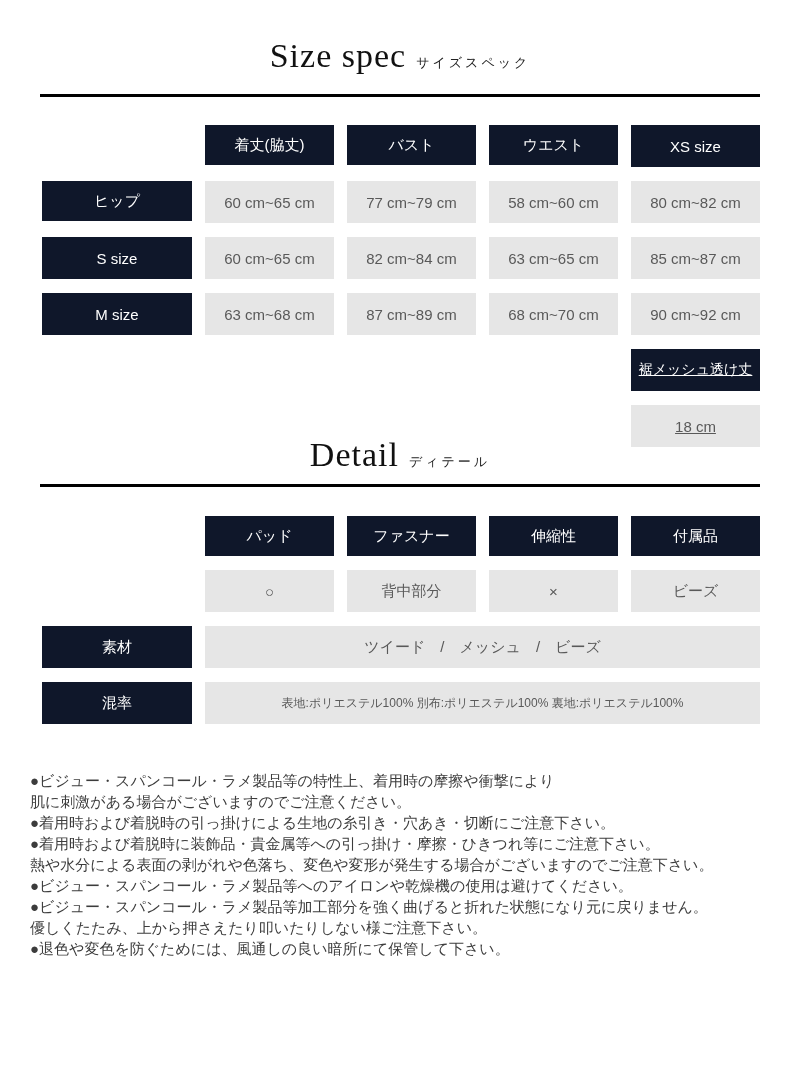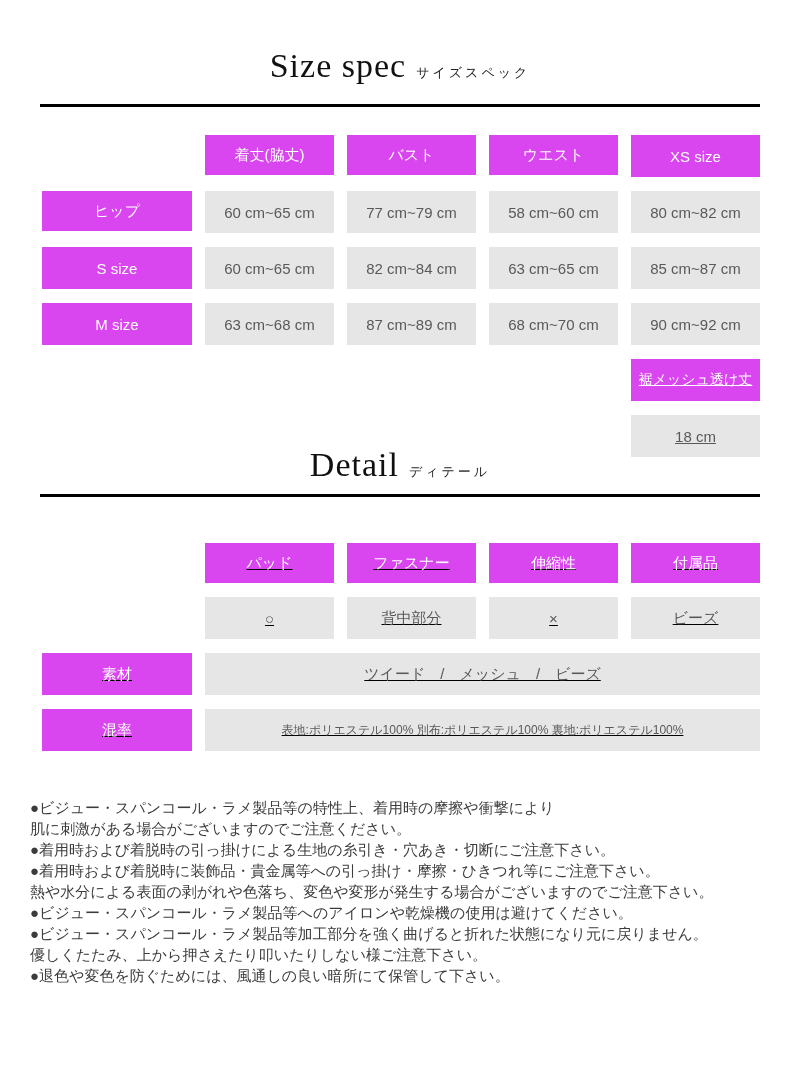--- a/index.html
+++ b/index.html
@@ -8,21 +8,21 @@
     width: 800px;
     height: 1067px;
     background: #ffffff;
     font-family: "Liberation Sans", "DejaVu Sans", sans-serif;
     overflow: hidden;
   }
 
   
   .section-title {
     text-align: center;
-    margin-top: 48px;
+    margin-top: 38px;
     line-height: 36px;
     white-space: nowrap;
   }
   .section-title .en {
     font-family: "Liberation Serif", "DejaVu Serif", serif;
     font-size: 34px;
     color: #111111;
     letter-spacing: 1px;
   }
   .section-title .ja {
@@ -53,21 +53,21 @@
   .cell {
     display: flex;
     align-items: center;
     justify-content: center;
     font-size: 15px;
     text-align: center;
   }
   .cell.head { height: 40px; }
   .cell.row  { height: 42px; }
   .dark {
-    background: #d946ef;
+    background: #0f172a;
     color: #ffffff;
     font-weight: 400;
   }
   .light {
     background: #e6e6e6;
     color: #595959;
   }
   .spacer { background: transparent; }
   .col5 { grid-column: 5; text-decoration: underline; }
   .span-wide { grid-column: 2 / 6; }
@@ -119,21 +119,21 @@
 
   <div class="cell row dark col5 tight-text">裾メッシュ透け丈</div>
   <div class="cell row light col5">18 cm</div>
 </div>
 
 <div class="section-title detail">
   <span class="en">Detail</span><span class="ja">ディテール</span>
 </div>
 <hr class="rule detail-rule">
 
-<div class="spec-grid" style="margin-top:46px;text-decoration:underline;">
+<div class="spec-grid" style="margin-top:29px;">
 
   <div class="cell head spacer"></div>
   <div class="cell head dark">パッド</div>
   <div class="cell head dark">ファスナー</div>
   <div class="cell head dark">伸縮性</div>
   <div class="cell head dark">付属品</div>
 
   <div class="cell row spacer"></div>
   <div class="cell row light">○</div>
   <div class="cell row light">背中部分</div>

